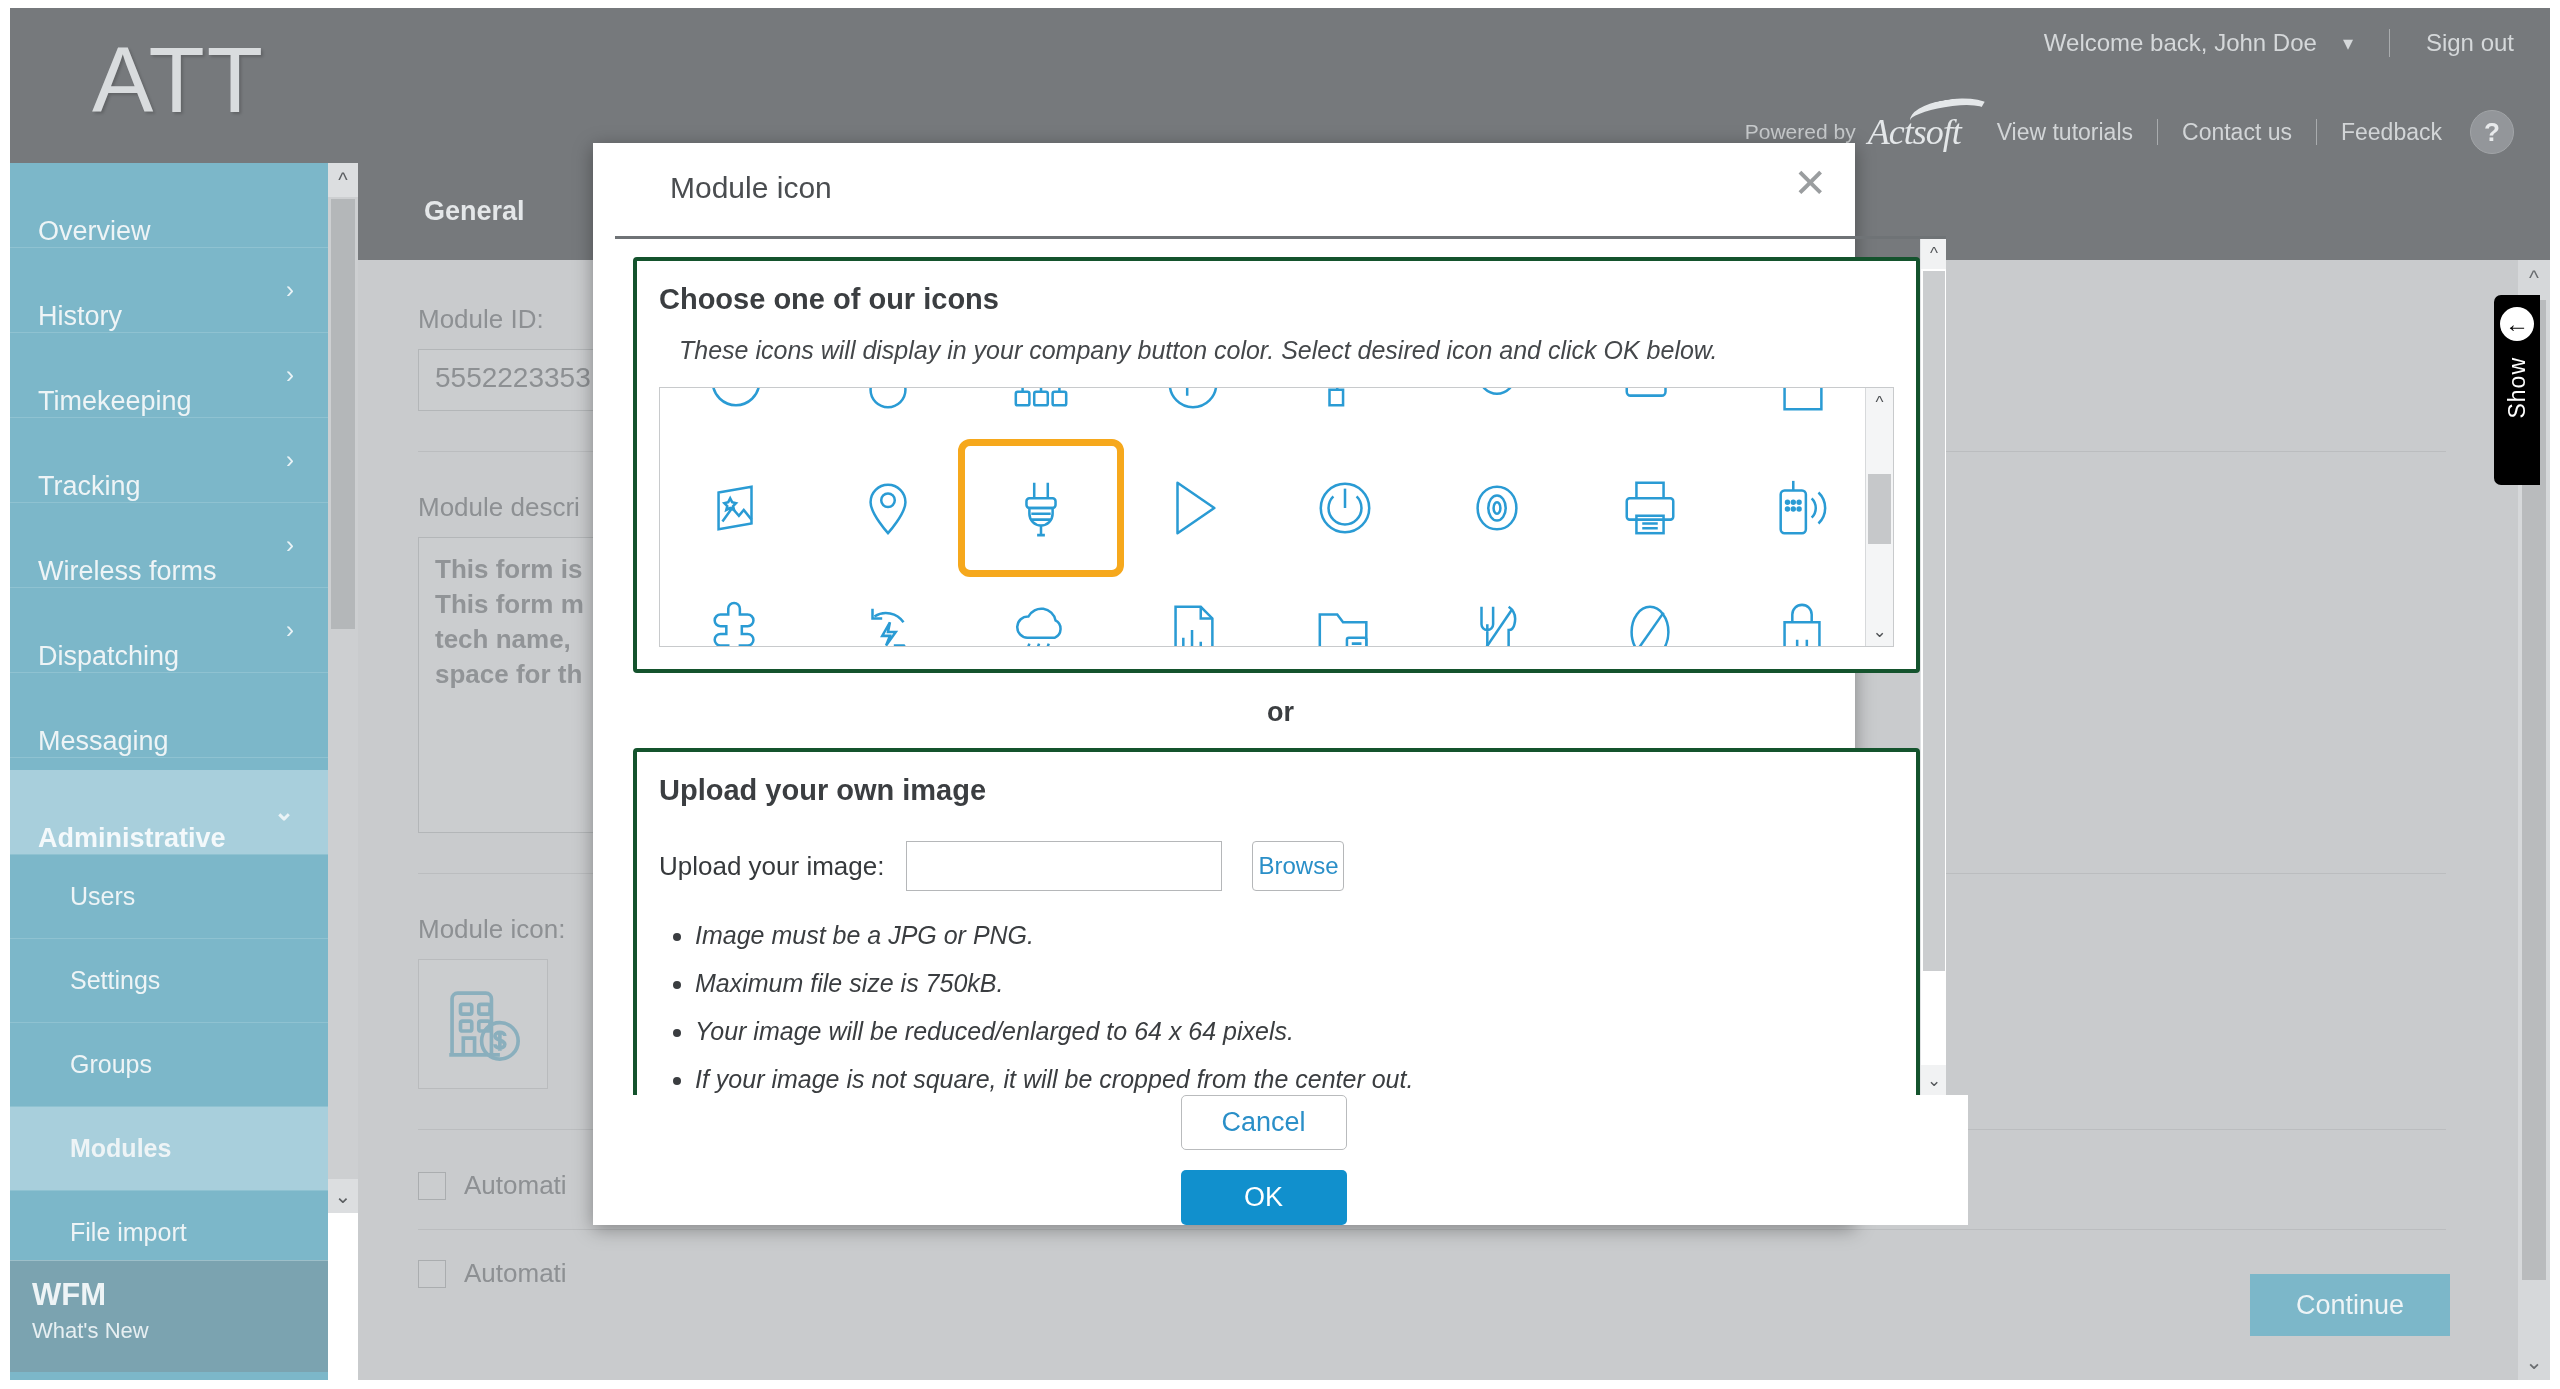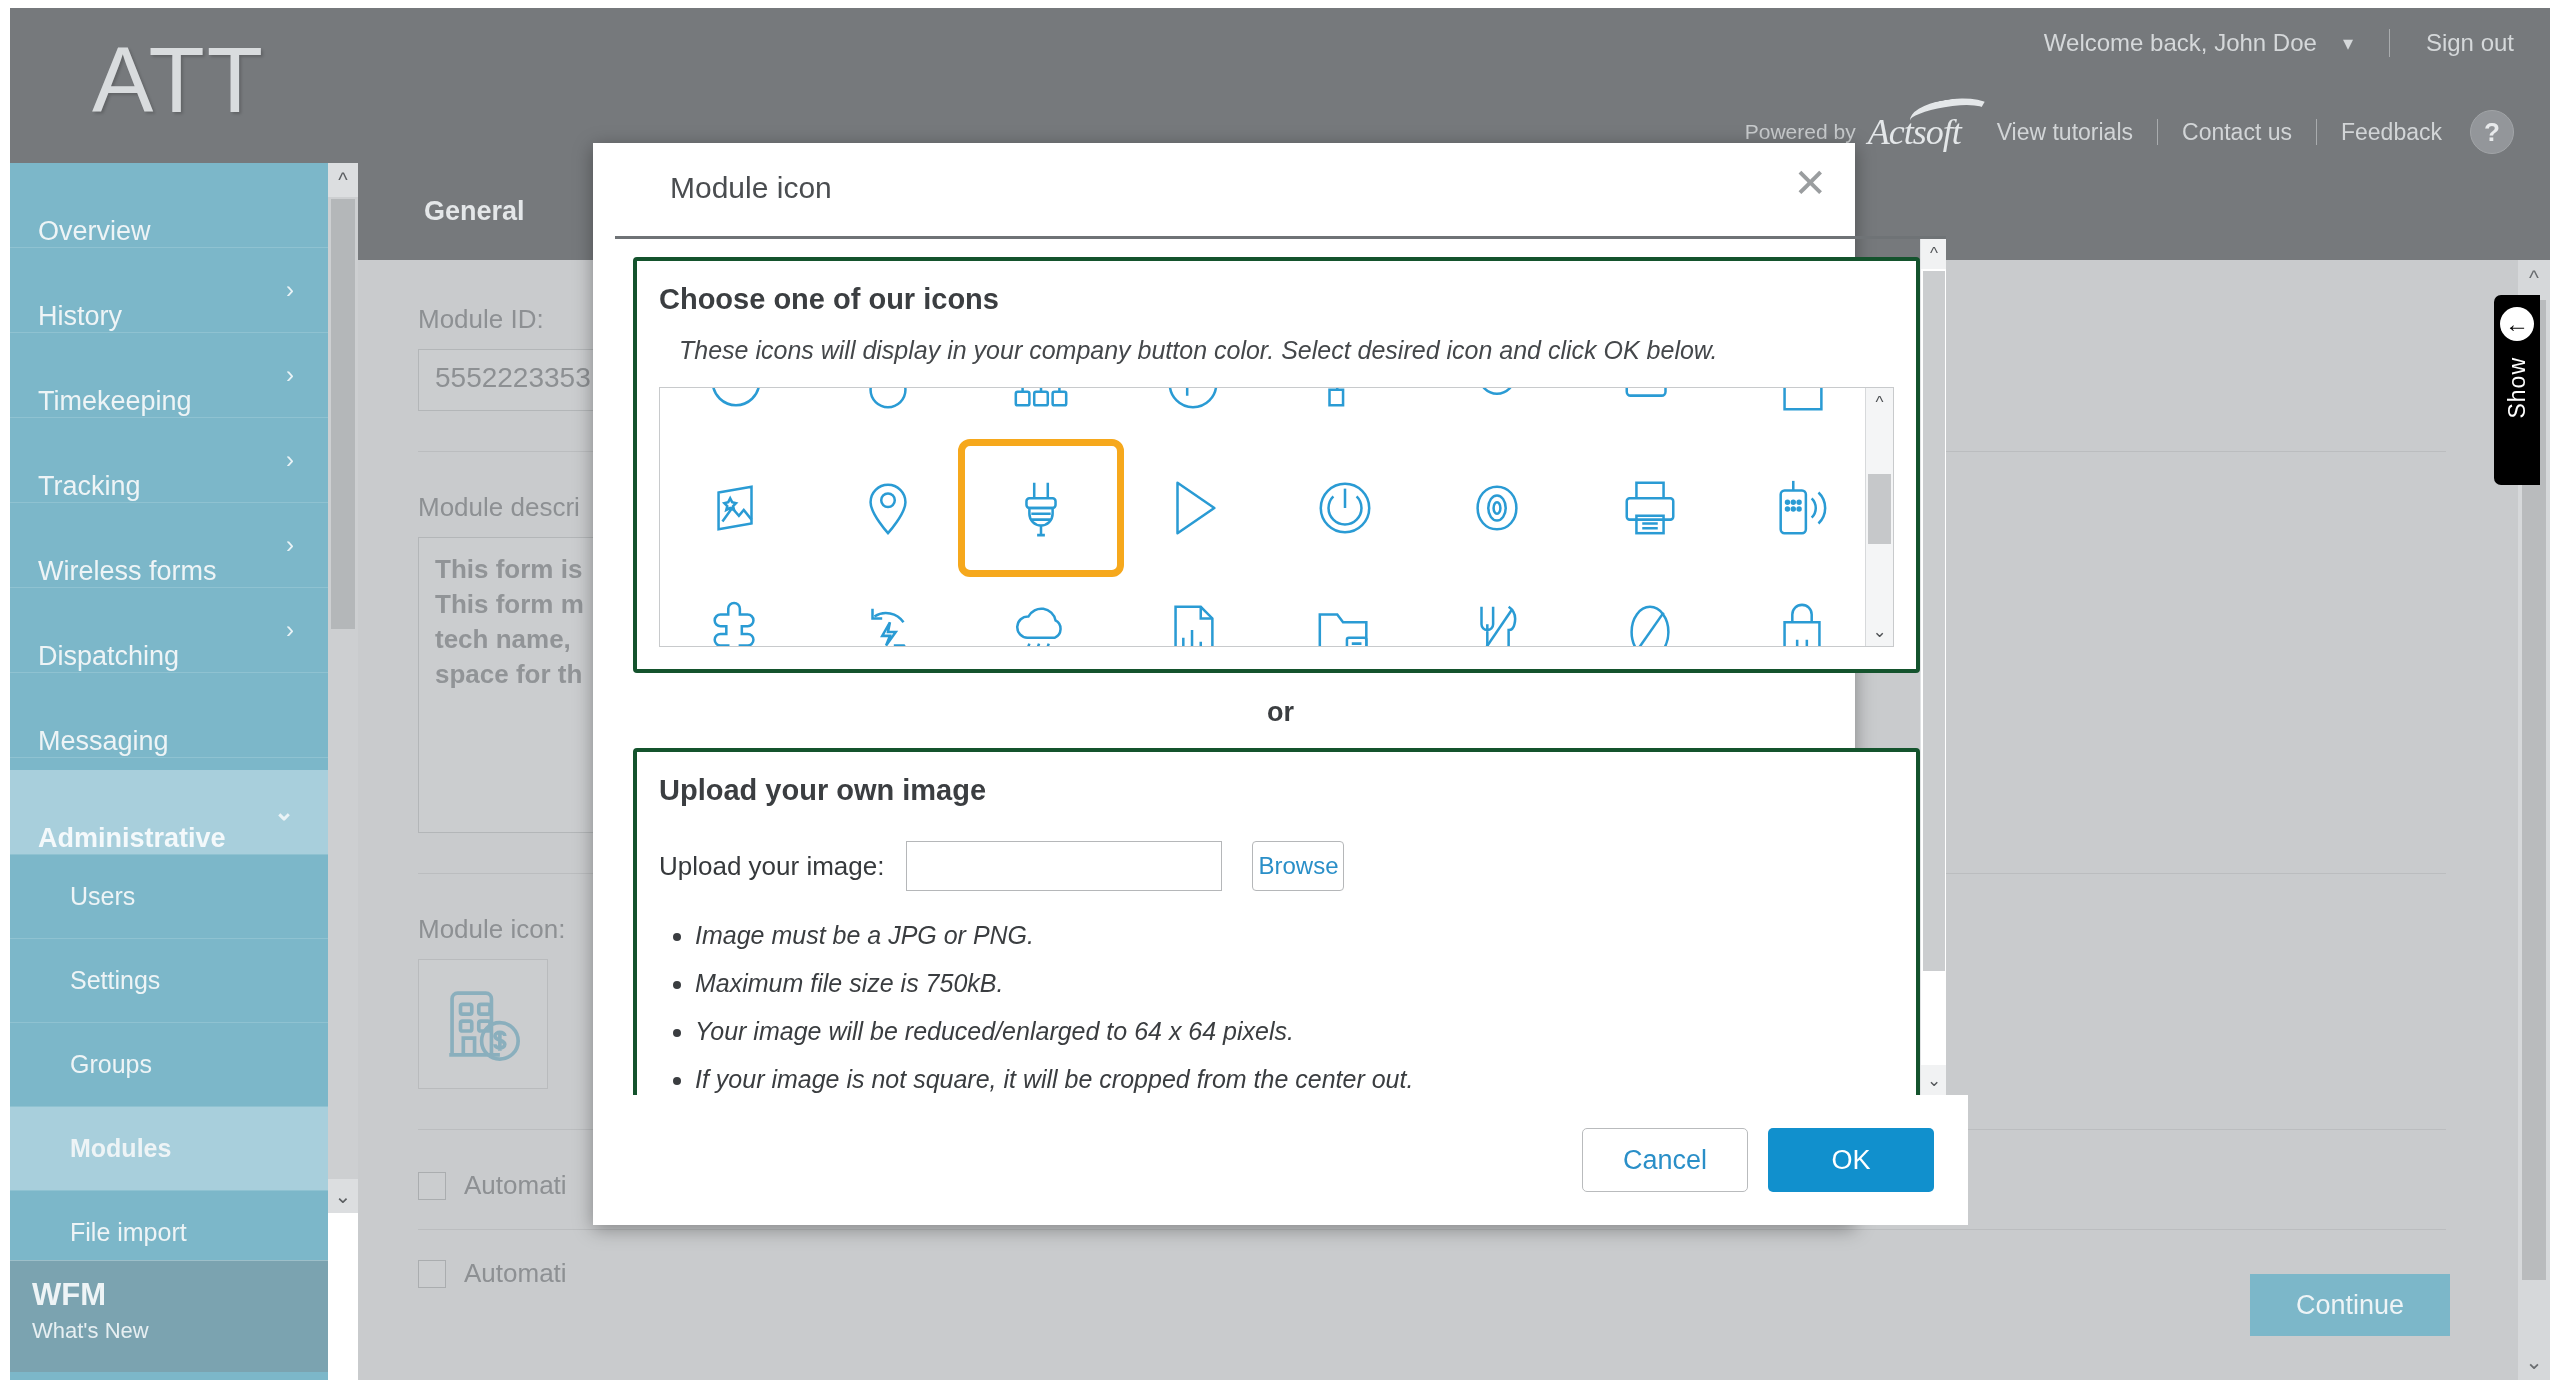--- a/index.html
+++ b/index.html
@@ -443,21 +443,21 @@
     margin: 30px 0 26px 58px;
     font-size: 25px; font-style: italic; color: #3a3d40;
   }
   .rules-list li { margin-bottom: 19px; list-style: disc; }
 
   .modal-foot {
     position: absolute; left: 0; bottom: 0;
     width: 1375px; height: 130px;
     background: #fff;
     display: flex; align-items: center; justify-content: flex-end;
-    padding-right: 34px; gap: 20px;
+    padding-right: 34px; gap: 20px; flex-direction: column;
   }
   .btn-cancel {
     width: 166px; height: 64px;
     border: 1px solid #b9bbbd; border-radius: 5px;
     background: #fff; color: #2a8fc8;
     font-size: 27px; cursor: pointer;
   }
   .btn-ok {
     width: 166px; height: 64px;
     border: none; border-radius: 5px;

